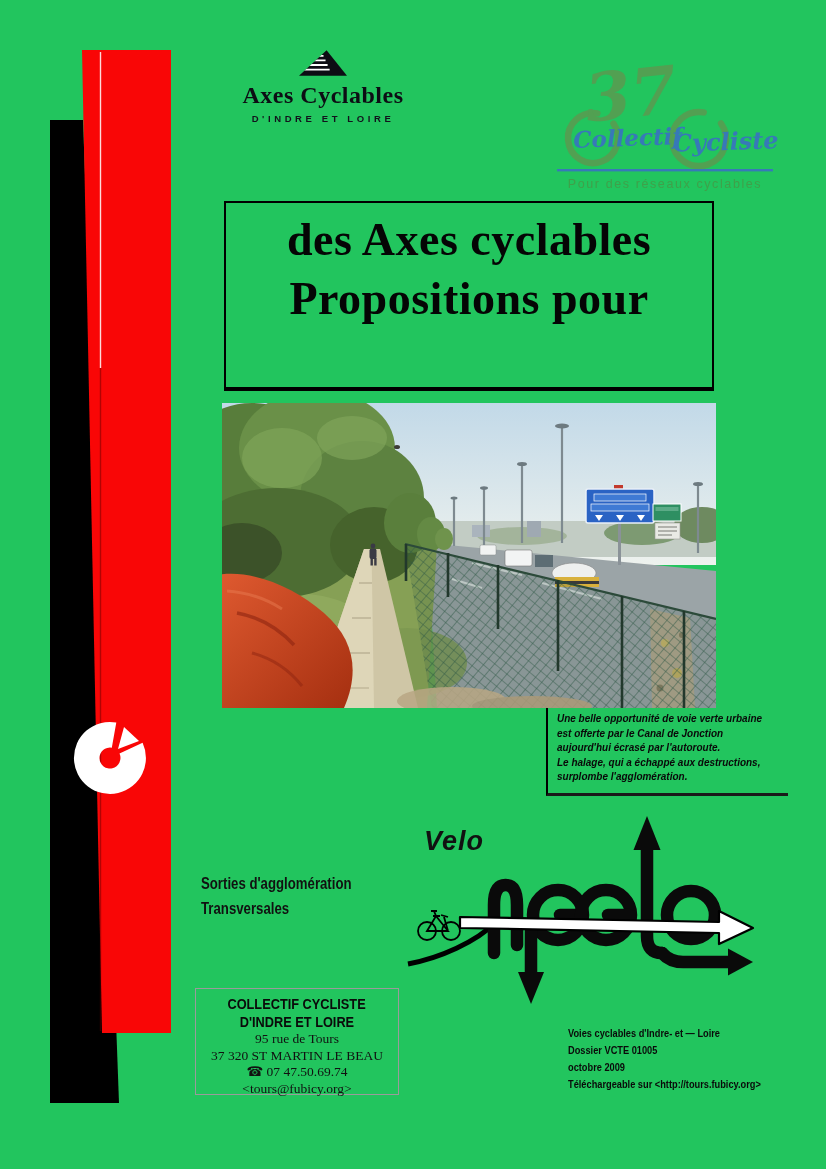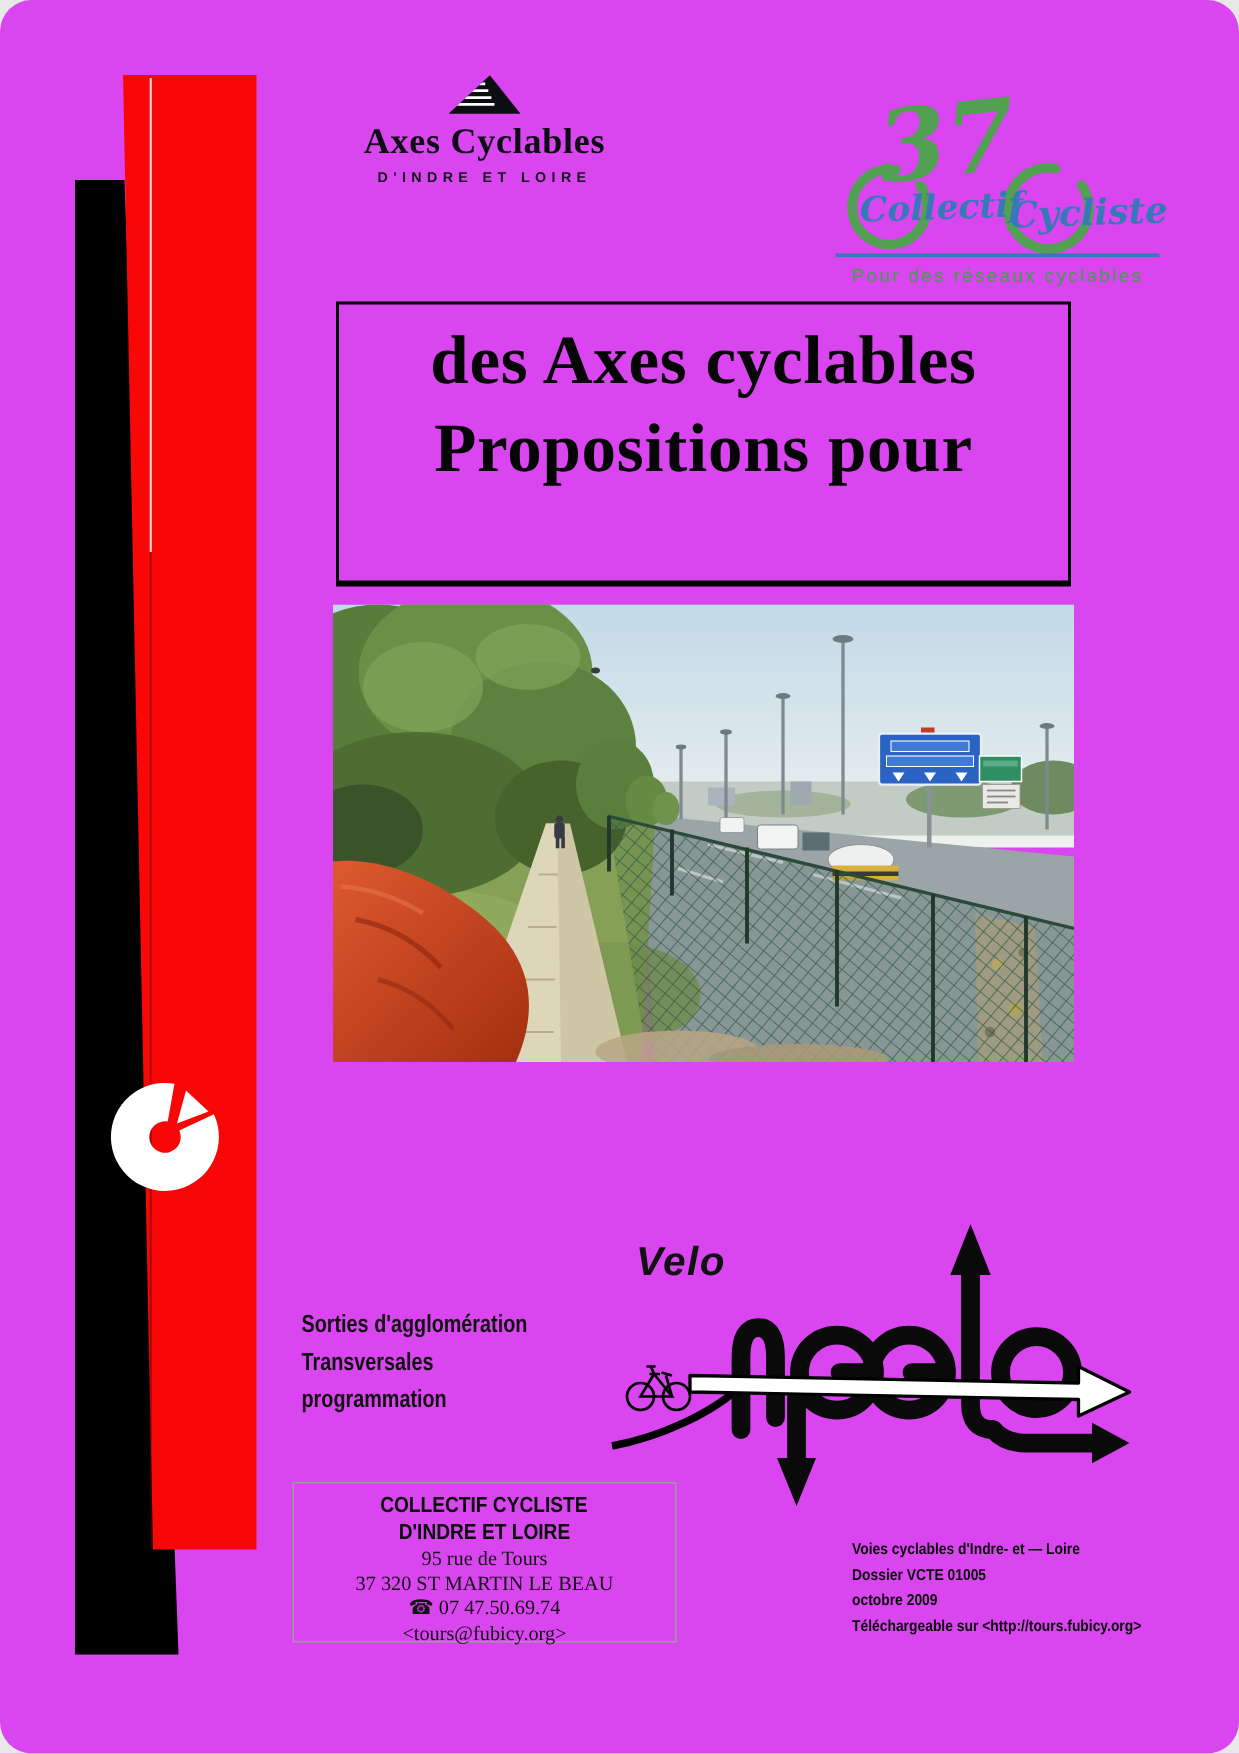--- a/index.html
+++ b/index.html
@@ -1,17 +1,17 @@
 <!DOCTYPE html>
 <html><head>
 <meta charset="utf-8">
 <style>
   html,body{margin:0;padding:0;background:#e8e8e8;}
-  #page{position:relative;width:826px;height:1169px;background:#d946ef;overflow:hidden;
-        font-family:"Liberation Sans",sans-serif;color:#000;border-radius:21px;}
+  #page{position:relative;width:826px;height:1169px;background:#22c55e;overflow:hidden;
+        font-family:"Liberation Sans",sans-serif;color:#000;}
   #page *{box-sizing:border-box;}
   .abs{position:absolute;}
   svg{display:block;}
 
   
   #axes-logo{left:228px;top:50px;width:190px;text-align:center;}
   #axes-logo .tri{margin:0 auto 6px auto;}
   #axes-logo .name{font-family:"Liberation Serif",serif;font-weight:bold;font-size:24px;
                    letter-spacing:.5px;color:#0d0d14;white-space:nowrap;}
   #axes-logo .sub{margin-top:4px;font-size:9.5px;font-weight:bold;letter-spacing:3.6px;color:#12121c;white-space:nowrap;}
@@ -36,21 +36,21 @@
   
   #agglo{left:400px;top:812px;width:368px;height:196px;}
 
   
   #topics{left:201px;top:871px;width:210px;}
   .topic-line{line-height:25px;white-space:nowrap;}
   .topic-line span{display:inline-block;transform:scaleX(.8);transform-origin:0 50%;
                    font-weight:bold;font-size:16.5px;color:#111;}
 
   
-  #contact-box{left:195px;top:988px;width:256px;height:107px;border:1.5px solid #9b9b9b;
+  #contact-box{left:195px;top:988px;width:204px;height:107px;border:1.5px solid #9b9b9b;
                text-align:center;padding-top:6px;}
   .org-line{line-height:17px;white-space:nowrap;}
   .org-line span{display:inline-block;transform:scaleX(.88);transform-origin:50% 50%;
                  font-weight:bold;font-size:14.5px;color:#0a0a0a;}
   .addr-line{font-family:"Liberation Serif",serif;font-size:13.5px;line-height:16.5px;color:#111;white-space:nowrap;}
 
   
   #footer-note{left:568px;top:1024px;width:240px;}
   .foot-line{line-height:15px;white-space:nowrap;}
   .foot-line span{display:inline-block;transform:scaleX(.88);transform-origin:0 50%;
@@ -251,20 +251,27 @@
     </g>
 
     <g>
       <path d="M-5,172 C30,166 72,184 102,210 C132,236 138,268 122,305 L-5,305 Z" fill="url(#redg)"></path>
       <path d="M15,210 Q48,216 72,242" stroke="#8d2410" stroke-width="3.5" fill="none" opacity=".6"></path>
       <path d="M30,250 Q60,258 80,283" stroke="#8d2410" stroke-width="3" fill="none" opacity=".5"></path>
       <path d="M5,188 Q35,190 60,206" stroke="#e87a50" stroke-width="3" fill="none" opacity=".5"></path>
     </g>
   </svg>
 
+  <div class="abs" id="caption">
+      <div class="cap-line">Une belle opportunité de voie verte urbaine</div>
+      <div class="cap-line">est offerte par le Canal de Jonction</div>
+      <div class="cap-line">aujourd'hui écrasé par l'autoroute.</div>
+      <div class="cap-line">Le halage, qui a échappé aux destructions,</div>
+      <div class="cap-line">surplombe l'agglomération.</div>
+    </div>
 
   <svg class="abs" id="agglo" viewBox="0 0 368 196">
     <title>Agglo</title>
     <text x="24" y="38" font-style="italic" font-weight="bold" font-size="27" letter-spacing="1" font-family="Liberation Sans, sans-serif" fill="#111">Velo</text>
 
     <g fill="none" stroke="#000" stroke-width="1.8">
       <circle cx="27" cy="119" r="9"></circle>
         <circle cx="51" cy="119" r="9"></circle>
       <path d="M27,119 L36,104 L48,119 L37,119 Z M33,104 L40,104 M36,104 L34,99 M31,99 L37,99 M48,119 L44,105 M41,103 L48,105"></path>
     </g>
@@ -287,21 +294,20 @@
       <polygon points="233.5,38 260.5,38 247,4"></polygon>
       <polygon points="328,136.5 328,163.5 353,150"></polygon>
     </g>
 
     <polygon points="60,105 319,110 319,99 353,116 319,132 319,121 60,116" fill="#ffffff" stroke="#000" stroke-width="2.2" stroke-linejoin="round"></polygon>
   </svg>
 
   <div class="abs" id="topics">
       <div class="topic-line"><span>Sorties d'agglomération</span></div>
       <div class="topic-line"><span>Transversales</span></div>
-      <div class="topic-line"><span>programmation</span></div>
     </div>
 
   <div class="abs" id="contact-box">
     <div class="org-line"><span>COLLECTIF CYCLISTE</span></div>
     <div class="org-line"><span>D'INDRE ET LOIRE</span></div>
     <div class="addr-line">95 rue de Tours</div>
     <div class="addr-line">37 320 ST MARTIN LE BEAU</div>
     <div class="addr-line">☎ 07 47.50.69.74</div>
     <div class="addr-line">&lt;tours@fubicy.org&gt;</div>
   </div>

